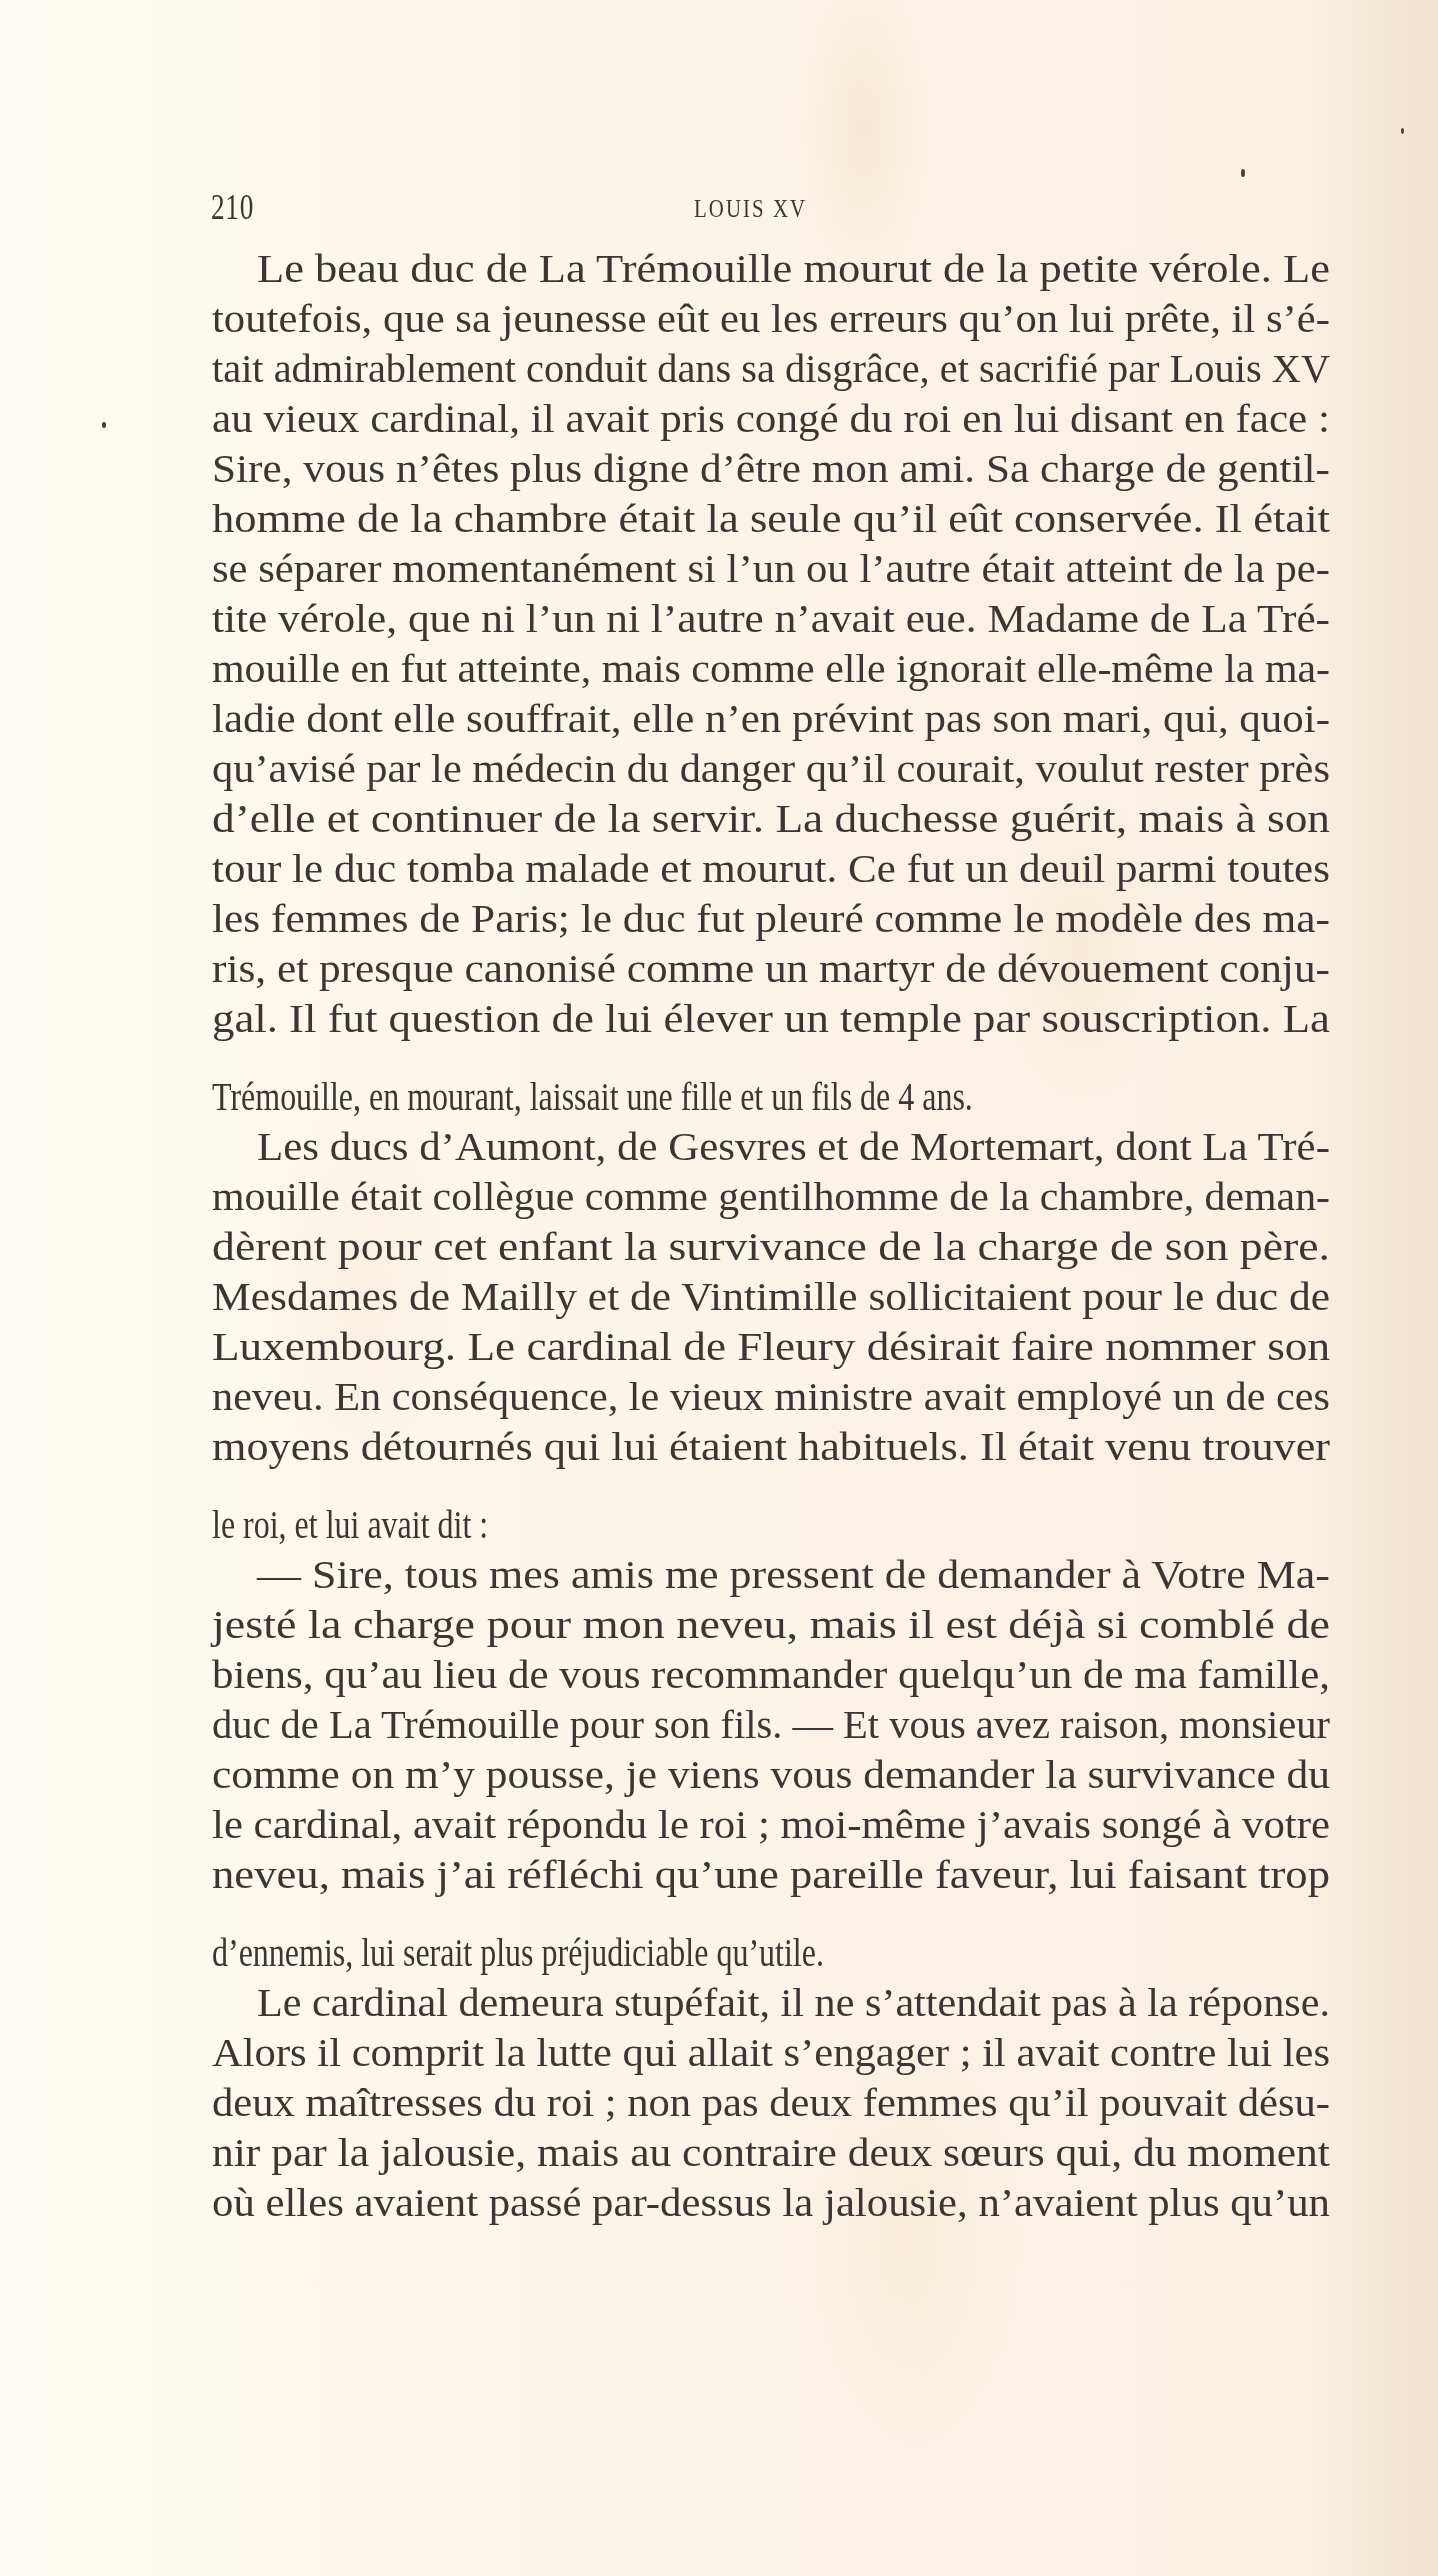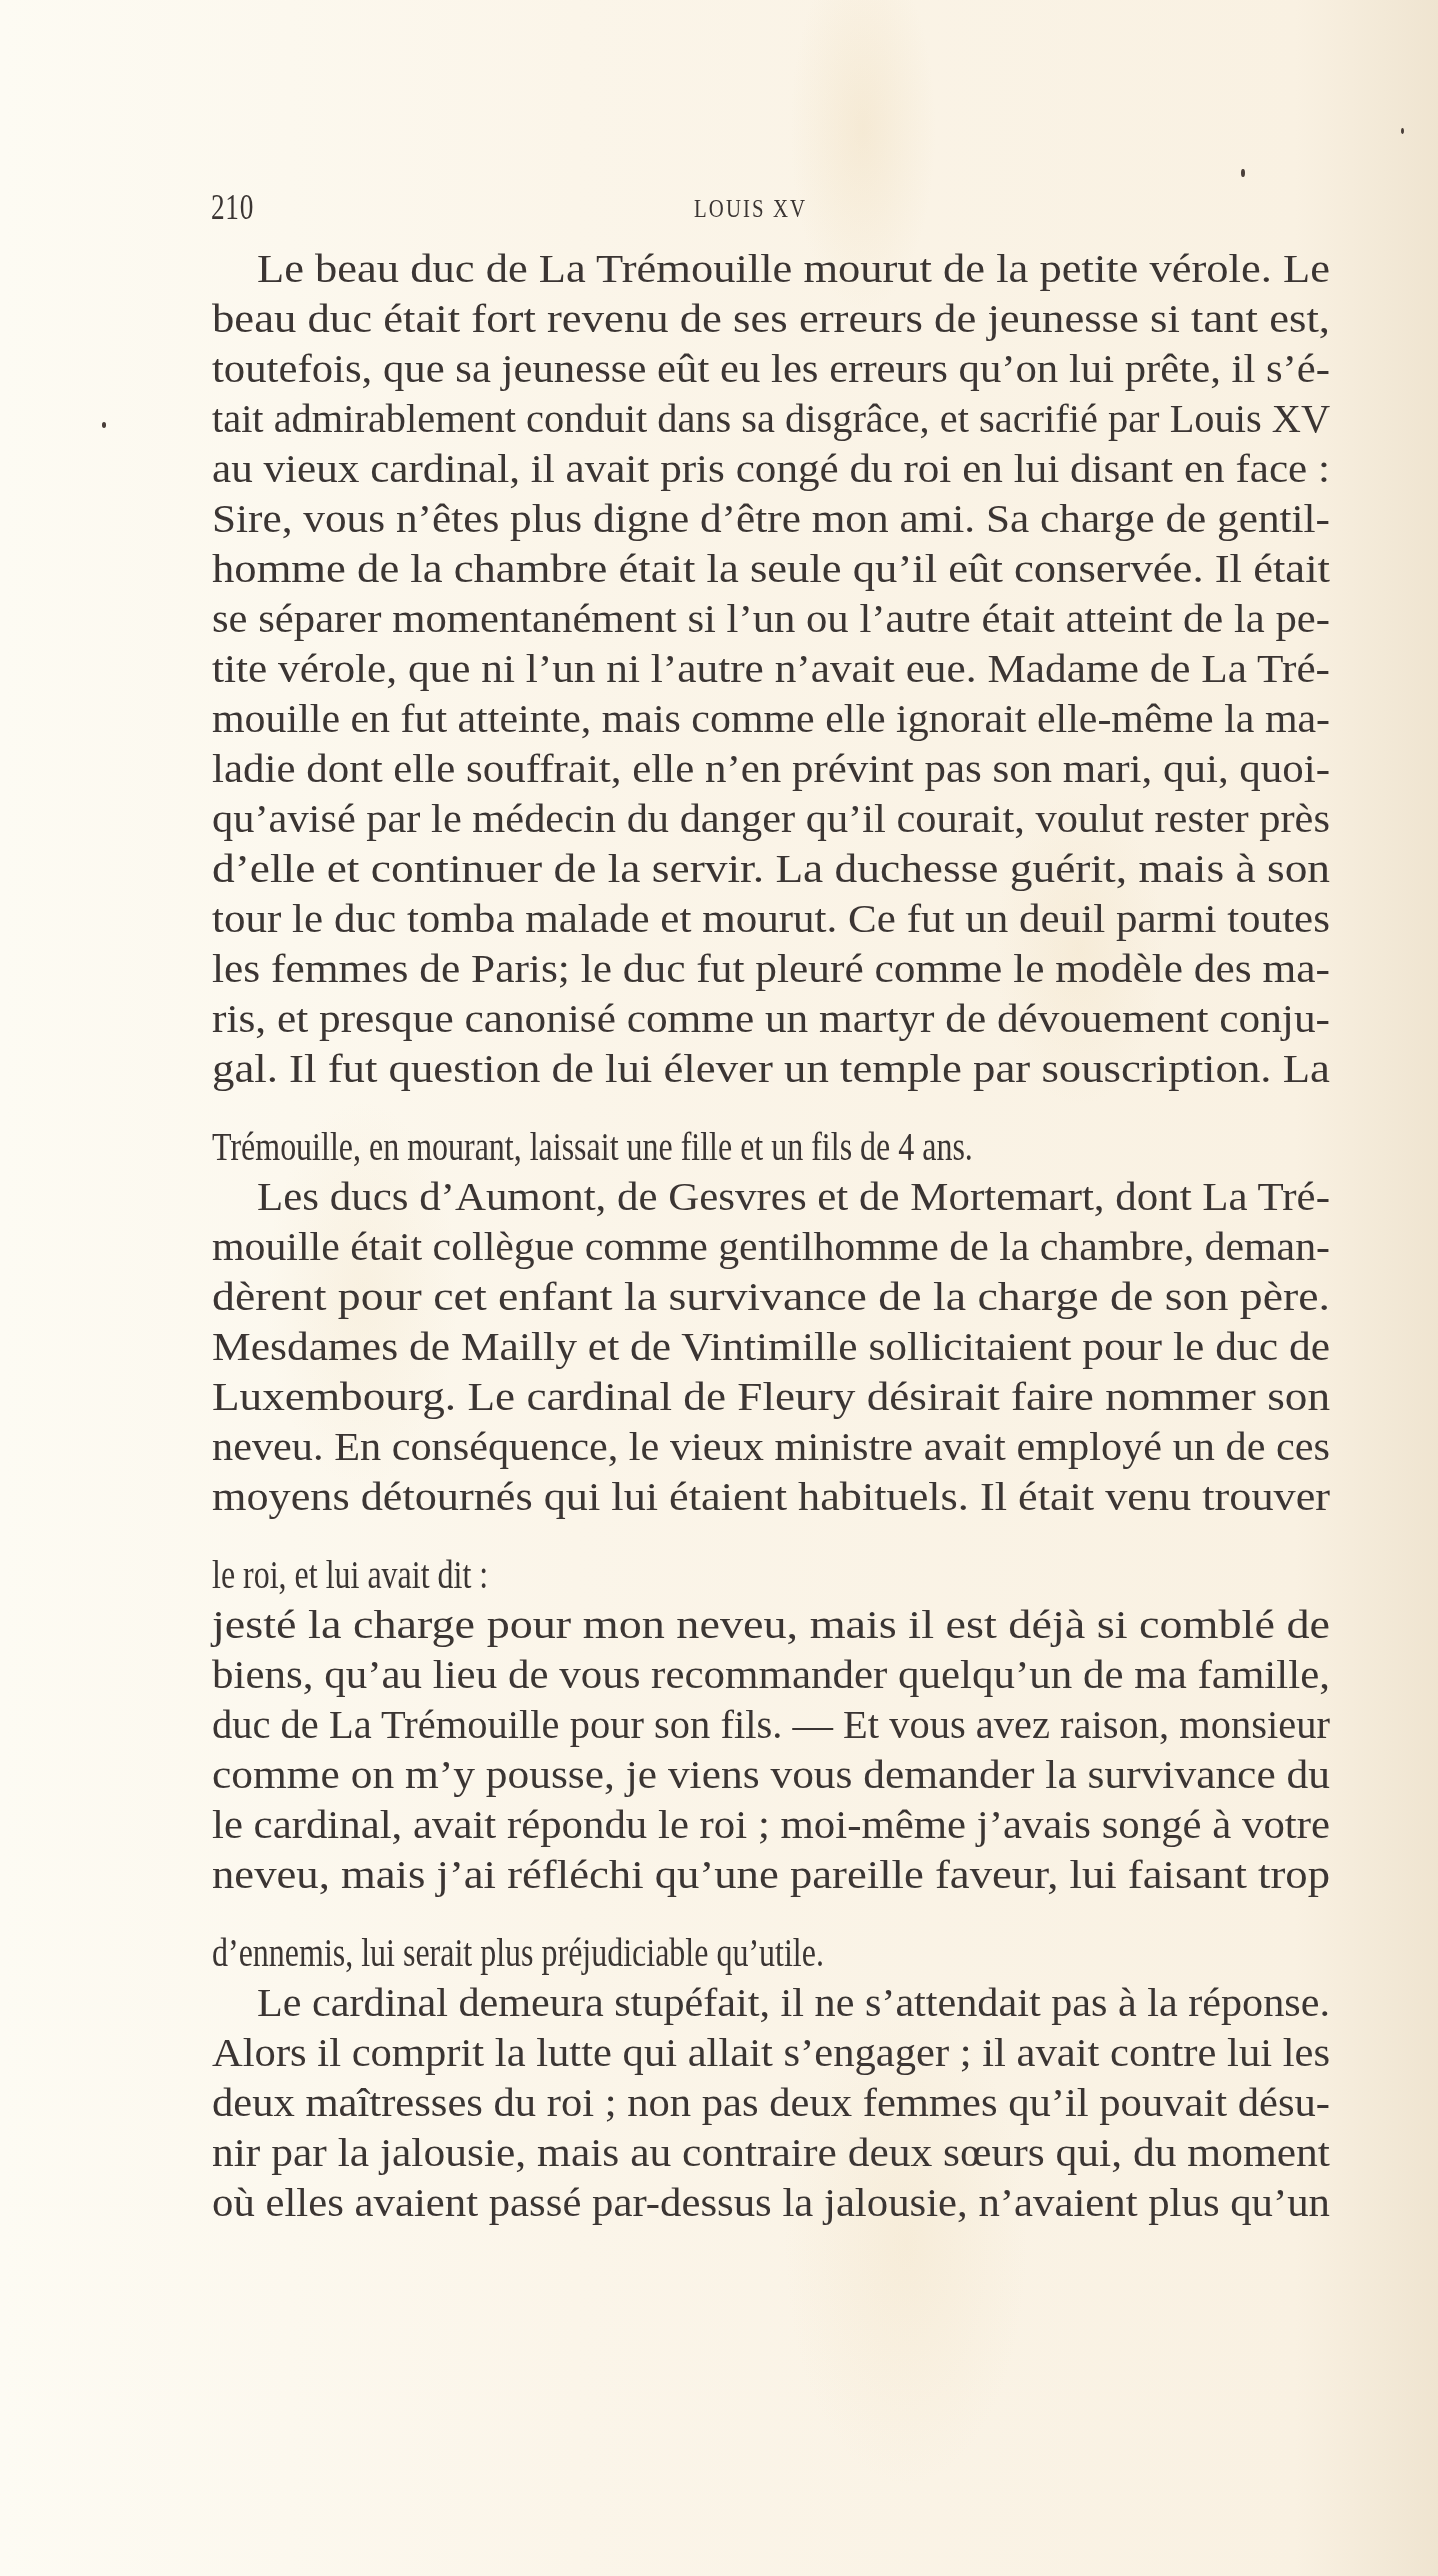--- a/index.html
+++ b/index.html
@@ -90,21 +90,20 @@
 
 <div class="page">
 
   <div class="running-head">
     <span class="page-number">210</span>
     <span class="running-title">LOUIS XV</span>
   </div>
 
   <div class="body-text" id="body-text">
       <div class="line indent"><span class="inner" style="transform: scaleX(1.1414);">Le beau duc de La Trémouille mourut de la petite vérole. Le</span></div>
-      <div class="line"><span class="inner" style="transform: scaleX(1.1458);">beau duc était fort revenu de ses erreurs de jeunesse si tant est,</span></div>
       <div class="line"><span class="inner" style="transform: scaleX(1.0959);">toutefois, que sa jeunesse eût eu les erreurs qu’on lui prête, il s’é-</span></div>
       <div class="line"><span class="inner" style="transform: scaleX(1.0355);">tait admirablement conduit dans sa disgrâce, et sacrifié par Louis XV</span></div>
       <div class="line"><span class="inner" style="transform: scaleX(1.1065);">au vieux cardinal, il avait pris congé du roi en lui disant en face :</span></div>
       <div class="line"><span class="inner" style="transform: scaleX(1.1096);">Sire, vous n’êtes plus digne d’être mon ami. Sa charge de gentil-</span></div>
       <div class="line"><span class="inner" style="transform: scaleX(1.1446);">homme de la chambre était la seule qu’il eût conservée. Il était</span></div>
       <div class="line"><span class="inner" style="transform: scaleX(1.0948);">se séparer momentanément si l’un ou l’autre était atteint de la pe-</span></div>
       <div class="line"><span class="inner" style="transform: scaleX(1.1101);">tite vérole, que ni l’un ni l’autre n’avait eue. Madame de La Tré-</span></div>
       <div class="line"><span class="inner" style="transform: scaleX(1.0743);">mouille en fut atteinte, mais comme elle ignorait elle-même la ma-</span></div>
       <div class="line"><span class="inner" style="transform: scaleX(1.1013);">ladie dont elle souffrait, elle n’en prévint pas son mari, qui, quoi-</span></div>
       <div class="line"><span class="inner" style="transform: scaleX(1.0878);">qu’avisé par le médecin du danger qu’il courait, voulut rester près</span></div>
@@ -115,20 +114,21 @@
       <div class="line"><span class="inner" style="transform: scaleX(1.1482);">gal. Il fut question de lui élever un temple par souscription. La</span></div>
       <div class="line last"><span class="inner" style="transform: scaleX(0.82);">Trémouille, en mourant, laissait une fille et un fils de 4 ans.</span></div>
       <div class="line indent"><span class="inner" style="transform: scaleX(1.1007);">Les ducs d’Aumont, de Gesvres et de Mortemart, dont La Tré-</span></div>
       <div class="line"><span class="inner" style="transform: scaleX(1.072);">mouille était collègue comme gentilhomme de la chambre, deman-</span></div>
       <div class="line"><span class="inner" style="transform: scaleX(1.1742);">dèrent pour cet enfant la survivance de la charge de son père.</span></div>
       <div class="line"><span class="inner" style="transform: scaleX(1.1157);">Mesdames de Mailly et de Vintimille sollicitaient pour le duc de</span></div>
       <div class="line"><span class="inner" style="transform: scaleX(1.1595);">Luxembourg. Le cardinal de Fleury désirait faire nommer son</span></div>
       <div class="line"><span class="inner" style="transform: scaleX(1.0844);">neveu. En conséquence, le vieux ministre avait employé un de ces</span></div>
       <div class="line"><span class="inner" style="transform: scaleX(1.1344);">moyens détournés qui lui étaient habituels. Il était venu trouver</span></div>
       <div class="line last"><span class="inner" style="transform: scaleX(0.82);">le roi, et lui avait dit :</span></div>
+      <div class="line indent"><span class="inner" style="transform: scaleX(1.1274);">— Sire, tous mes amis me pressent de demander à Votre Ma-</span></div>
       <div class="line"><span class="inner" style="transform: scaleX(1.1834);">jesté la charge pour mon neveu, mais il est déjà si comblé de</span></div>
       <div class="line"><span class="inner" style="transform: scaleX(1.1017);">biens, qu’au lieu de vous recommander quelqu’un de ma famille,</span></div>
       <div class="line"><span class="inner" style="transform: scaleX(1.0384);">duc de La Trémouille pour son fils. — Et vous avez raison, monsieur</span></div>
       <div class="line"><span class="inner" style="transform: scaleX(1.1135);">comme on m’y pousse, je viens vous demander la survivance du</span></div>
       <div class="line"><span class="inner" style="transform: scaleX(1.0983);">le cardinal, avait répondu le roi ; moi-même j’avais songé à votre</span></div>
       <div class="line"><span class="inner" style="transform: scaleX(1.1452);">neveu, mais j’ai réfléchi qu’une pareille faveur, lui faisant trop</span></div>
       <div class="line last"><span class="inner" style="transform: scaleX(0.82);">d’ennemis, lui serait plus préjudiciable qu’utile.</span></div>
       <div class="line indent"><span class="inner" style="transform: scaleX(1.0817);">Le cardinal demeura stupéfait, il ne s’attendait pas à la réponse.</span></div>
       <div class="line"><span class="inner" style="transform: scaleX(1.0924);">Alors il comprit la lutte qui allait s’engager ; il avait contre lui les</span></div>
       <div class="line"><span class="inner" style="transform: scaleX(1.0923);">deux maîtresses du roi ; non pas deux femmes qu’il pouvait désu-</span></div>

